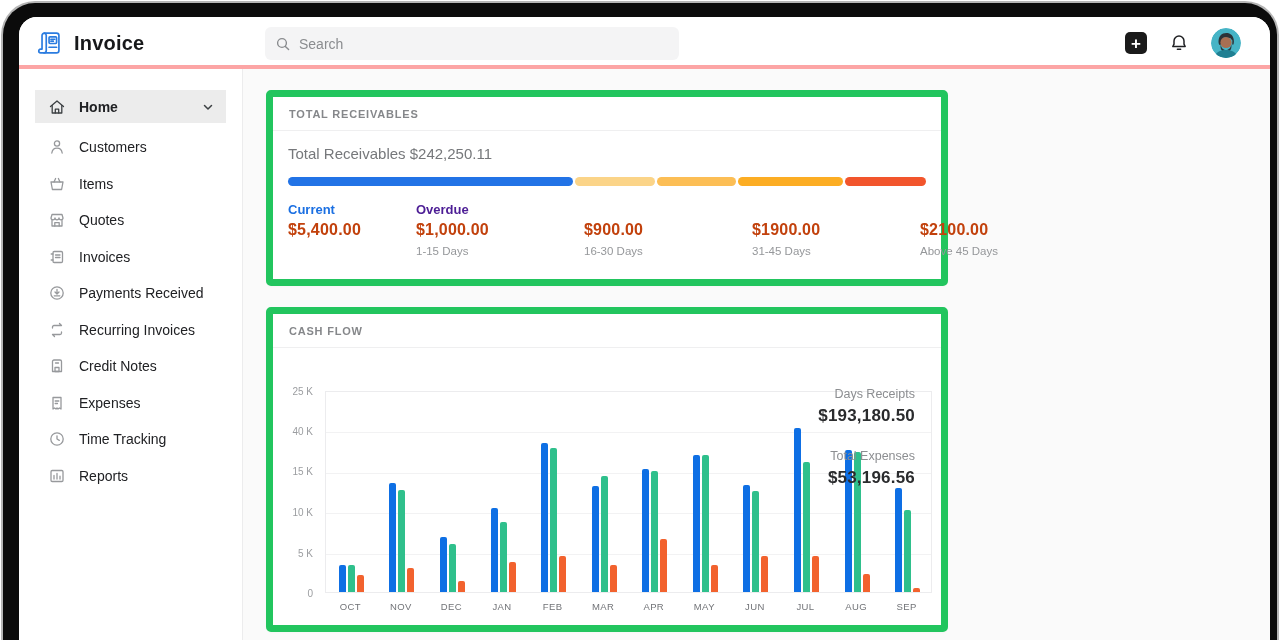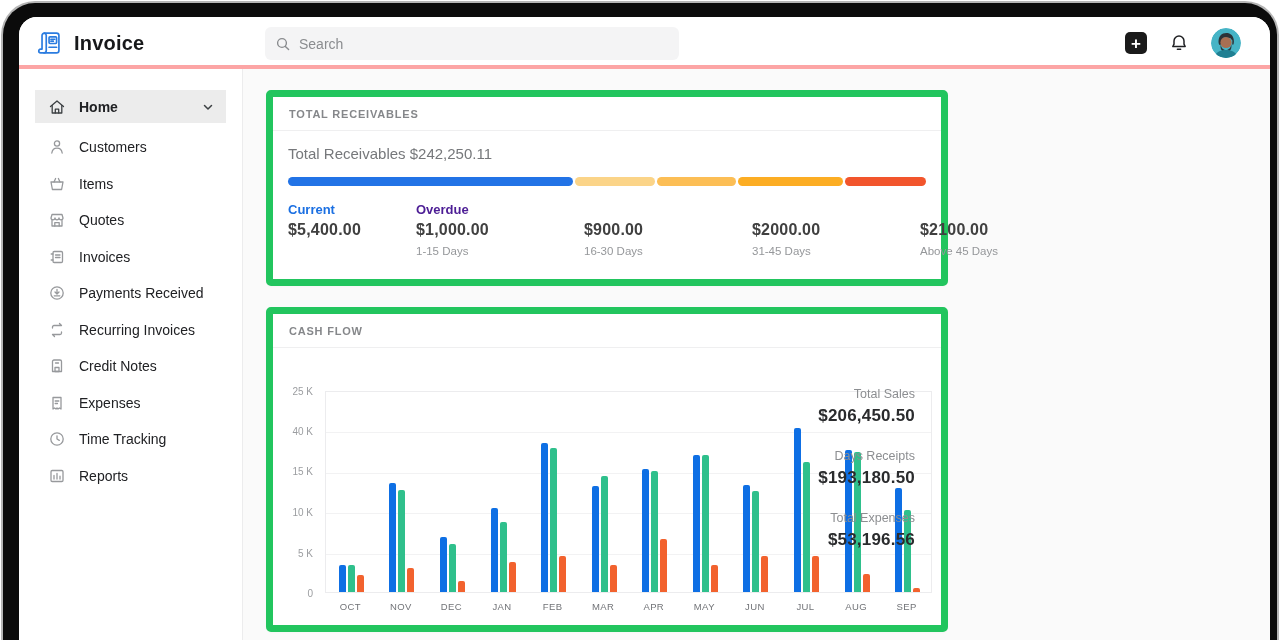--- a/index.html
+++ b/index.html
@@ -48,21 +48,21 @@
                border-bottom:1px solid #efeff0; }
   .card-head span { font-size:11px; font-weight:700; color:#85878a; letter-spacing:.8px; }
 
   
   .recv-body { padding:14px 15px 20px 15px; }
   .recv-summary { font-size:15px; color:#76787b; }
   .progress { display:flex; gap:2px; margin-top:15px; height:9px; }
   .progress span { border-radius:5px; height:9px; }
   .aging { display:flex; margin-top:16px; }
   .age-col .top-lbl { font-size:13px; font-weight:700; height:19px; }
-  .age-col .amt { font-size:16px; font-weight:700; color:#404040; letter-spacing:.2px; }
+  .age-col .amt { font-size:16px; font-weight:700; color:#c2410c; letter-spacing:.2px; }
   .age-col .period { font-size:11.5px; color:#95979a; margin-top:6px; height:14px; }
   .col-current { width:127px; }
   .vdiv { width:1px; background:#e7e7e8; margin:2px 0; }
   .buckets { display:flex; margin-left:55px; }
   .bucket { width:168px; }
 
   
   .cash-card { margin-top:21px; height:325px; position:relative; }
   .chart-wrap { position:absolute; left:0; top:35px; right:0; bottom:0; }
   .ylabels { position:absolute; left:0; top:42px; width:40px; height:202px; }
@@ -275,21 +275,21 @@
                     <div class="amt">$1,000.00</div>
      <div class="period">1-15 Days</div>
                   </div>
                   <div class="age-col bucket">
                     <div class="top-lbl">&nbsp;</div>
                     <div class="amt">$900.00</div>
      <div class="period">16-30 Days</div>
                   </div>
                   <div class="age-col bucket">
                     <div class="top-lbl">&nbsp;</div>
-                    <div class="amt">$2000.00</div>
+                    <div class="amt">$1900.00</div>
      <div class="period">31-45 Days</div>
                   </div>
                   <div class="age-col bucket">
                     <div class="top-lbl">&nbsp;</div>
                     <div class="amt">$2100.00</div>
      <div class="period">Above 45 Days</div>
                   </div>
                 </div>
             </div>
           </div>
@@ -383,24 +383,20 @@
                 <div>MAR</div>
                 <div>APR</div>
                 <div>MAY</div>
                 <div>JUN</div>
                 <div>JUL</div>
                 <div>AUG</div>
                 <div>SEP</div>
               </div>
             <div class="cf-stats" id="cfstats">
                 <div class="cf-stat">
-                  <div class="s-lbl">Total Sales</div>
-                 <div class="s-val">$206,450.50</div>
-                </div>
-                <div class="cf-stat">
                   <div class="s-lbl">Days Receipts</div>
                  <div class="s-val">$193,180.50</div>
                 </div>
                 <div class="cf-stat">
                   <div class="s-lbl">Total Expenses</div>
                  <div class="s-val">$53,196.56</div>
                 </div>
               </div>
           </div>
         </section>

